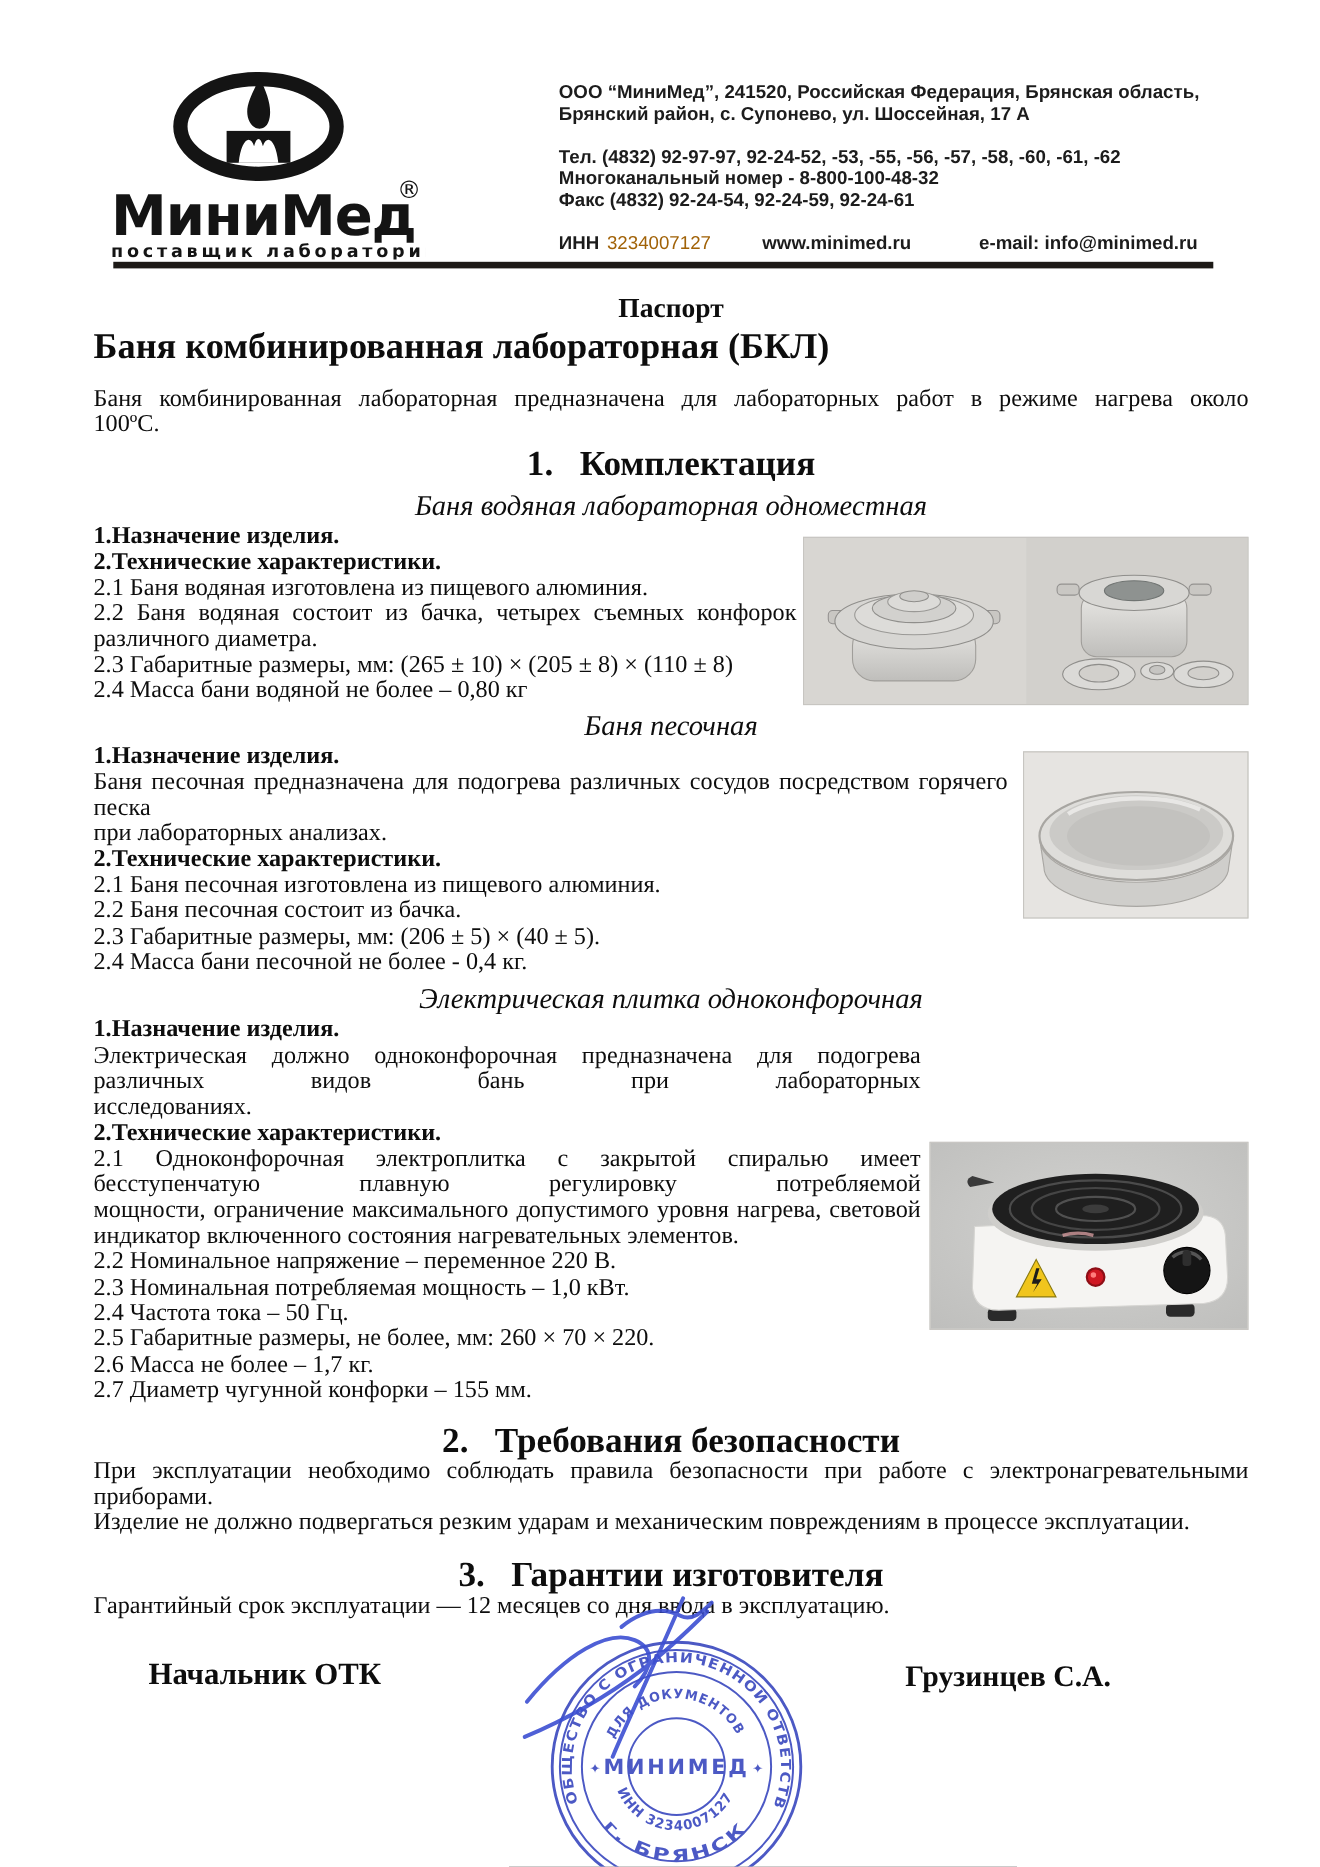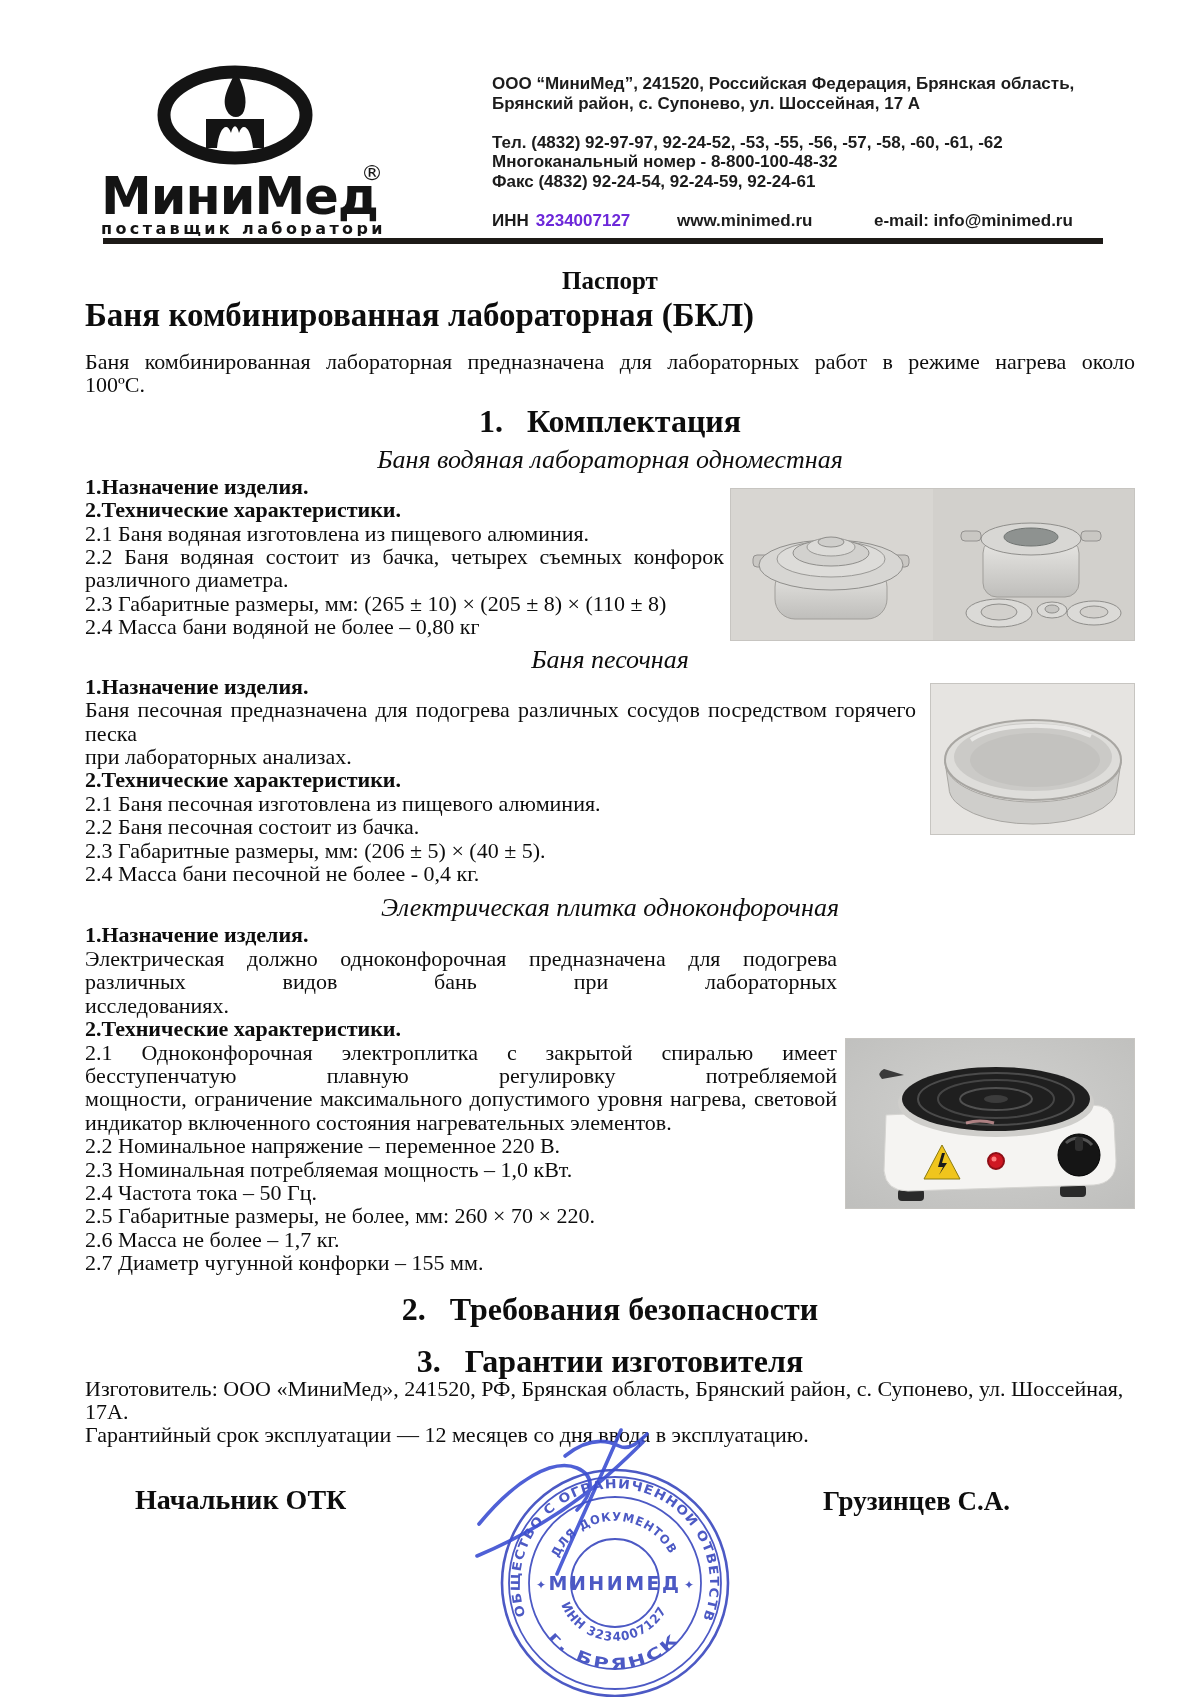--- a/index.html
+++ b/index.html
@@ -1,26 +1,26 @@
 <!DOCTYPE html>
 <html><head>
 <meta charset="utf-8">
 <style>
   html,body{margin:0;padding:0;background:#888;}
   .page{position:relative;width:1200px;height:1697px;background:#fff;margin:0 auto;overflow:hidden;
         font-family:"Liberation Serif","DejaVu Serif",serif;color:#0d0d0d;}
   
   .logo{position:absolute;left:95px;top:58px;width:292px;height:178px;}
-  .contact{position:absolute;left:492px;top:74px;width:620px;
+  .contact{position:absolute;left:508px;top:74px;width:620px;
            font-family:"Liberation Sans","DejaVu Sans",sans-serif;
            font-weight:bold;font-size:17px;line-height:19.5px;color:#1c1c1c;}
   .contact .ln{min-height:19.5px;}
   .inn-row{margin-top:0;}
   .inn-row .inn-label{display:inline-block;font-weight:bold;text-align:right;}
-  .inn-row .inn-value{display:inline-block;font-weight:bold;margin-left:7px;color:#6d28d9;}
+  .inn-row .inn-value{display:inline-block;font-weight:normal;margin-left:7px;color:#a16207;}
   .inn-row .inn-cell{display:inline-block;width:185px;}
   .inn-row .site-cell{display:inline-block;width:197px;}
   .rule{position:absolute;left:103px;top:238px;width:1000px;height:6px;background:#1d1a17;}
   
   .content{position:absolute;left:85px;top:244px;width:1050px;}
   .doc-type{margin-top:22px;text-align:center;font-weight:bold;font-size:25px;line-height:30px;}
   .doc-title{text-align:left;font-weight:bold;font-size:33px;line-height:38px;}
   .para{font-size:22px;line-height:23.4px;}
   .intro{margin-top:16px;}
   .jl{text-align:justify;text-align-last:justify;}
@@ -214,24 +214,27 @@
             <div class="ln">2.3 Номинальная потребляемая мощность – 1,0 кВт.</div>
             <div class="ln">2.4 Частота тока – 50 Гц.</div>
             <div class="ln">2.5 Габаритные размеры, не более, мм: 260 × 70 × 220.</div>
             <div class="ln">2.6 Масса не более – 1,7 кг.</div>
             <div class="ln">2.7 Диаметр чугунной конфорки – 155 мм.</div>
           </div>
       </div>
     </div>
 
     <h2 class="sec-h mt2"><span class="num">2.</span><span>Требования безопасности</span></h2>
+    <div class="para">
+        <div class="ln jl">При эксплуатации необходимо соблюдать правила безопасности при работе с электронагревательными приборами.</div>
+        <div class="ln">Изделие не должно подвергаться резким ударам и механическим повреждениям в процессе эксплуатации.</div>
+      </div>
 
     <h2 class="sec-h mt3"><span class="num">3.</span><span>Гарантии изготовителя</span></h2>
     <div class="para">
-        <div class="ln">Изготовитель: ООО «МиниМед», 241520, РФ, Брянская область, Брянский район, с. Супонево, ул. Шоссейная, 17А.</div>
         <div class="ln">Гарантийный срок эксплуатации — 12 месяцев со дня ввода в эксплуатацию.</div>
       </div>
 
     <div class="footer">
       <div class="sig-left">Начальник ОТК</div>
       <div class="sig-right">Грузинцев С.А.</div>
 
       <svg class="stamp" width="236" height="236" viewBox="0 0 236 236" style="color: rgb(52, 67, 189);">
         <circle cx="118" cy="118" r="113" fill="none" stroke="currentColor" stroke-width="2.6"></circle>
         <circle cx="118" cy="118" r="106" fill="none" stroke="currentColor" stroke-width="1.8"></circle>

